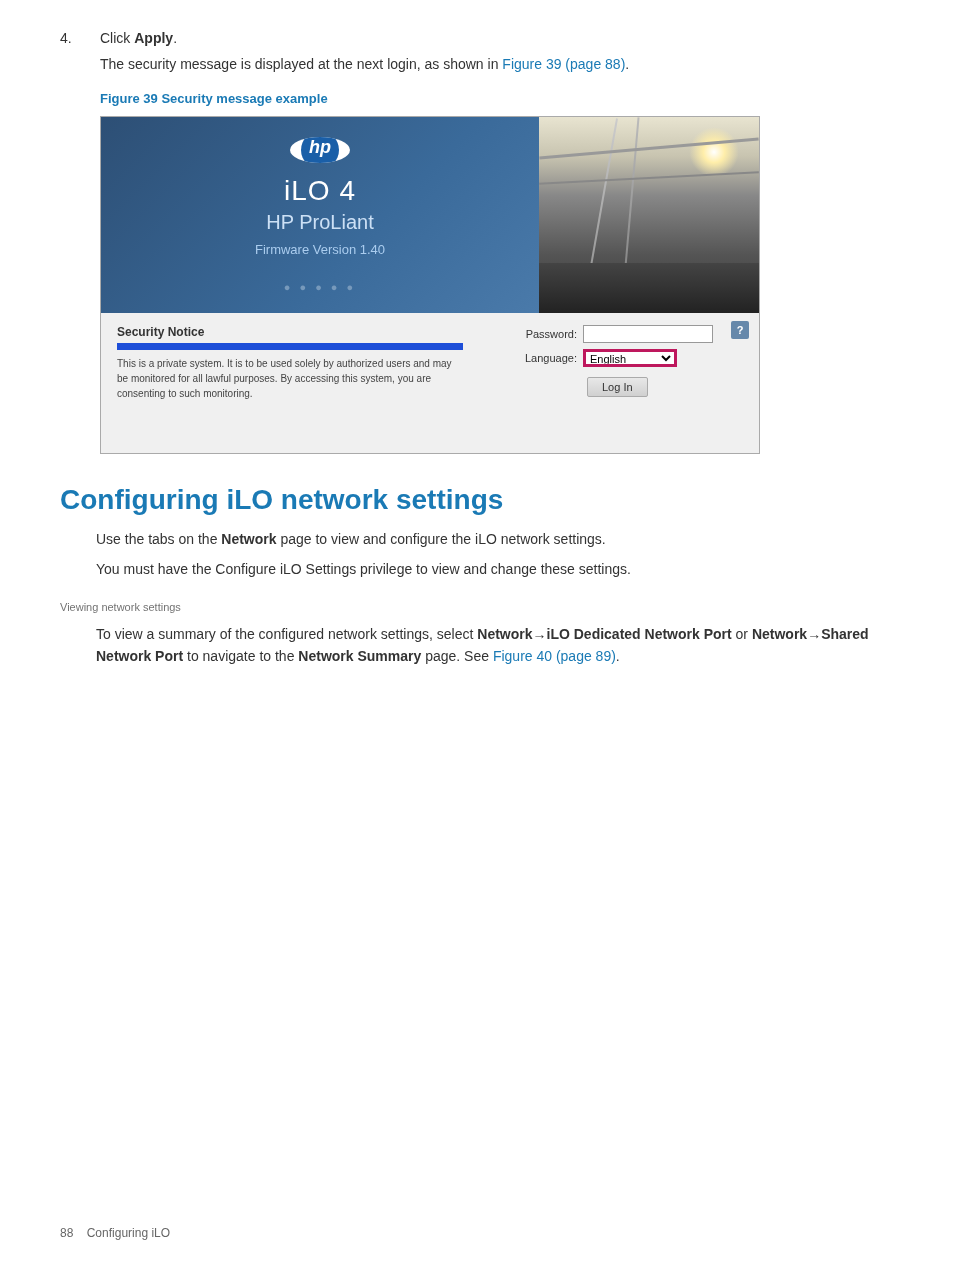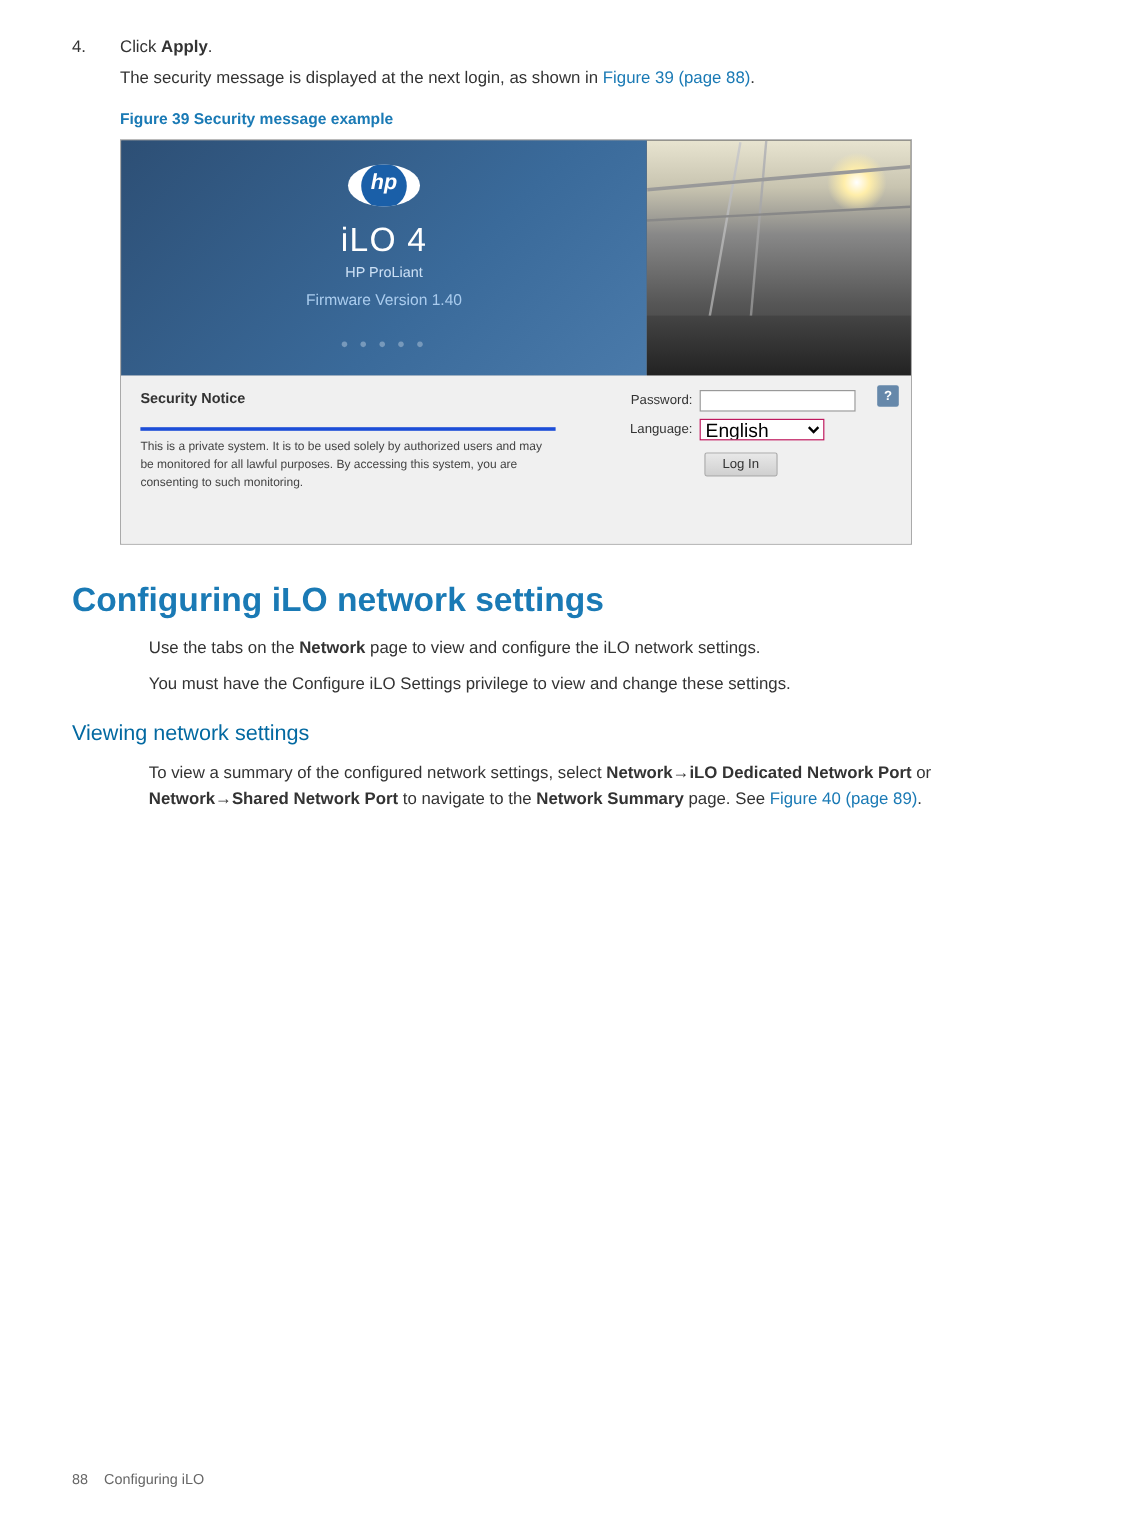--- a/index.html
+++ b/index.html
@@ -91,21 +91,21 @@
 
     .ilo-title {
       color: #fff;
       font-size: 28px;
       font-weight: 300;
       letter-spacing: 1px;
       margin-bottom: 4px;
     }
     .ilo-subtitle {
       color: #cce0f5;
-      font-size: 12px;
+      font-size: 20px;
       font-weight: normal;
       margin-bottom: 8px;
     }
     .ilo-firmware {
       color: #aaccee;
       font-size: 13px;
       margin-bottom: 24px;
     }
     .ilo-dots {
       color: #7799bb;
@@ -204,22 +204,22 @@
     }
 
     .security-notice {
       flex: 1;
       padding-right: 20px;
     }
     .security-notice-title {
       font-size: 12px;
       font-weight: bold;
       color: #333;
-      border-bottom: 3px solid #1d4ed8;
-      padding-bottom: 17px;
+      border-bottom: 7px solid #1d4ed8;
+      padding-bottom: 4px;
       margin-bottom: 6px;
     }
     .security-notice-text {
       font-size: 10px;
       color: #444;
       line-height: 1.5;
     }
 
     .login-form {
       width: 260px;
@@ -240,25 +240,25 @@
     }
     .form-input {
       width: 130px;
       height: 18px;
       border: 1px solid #999;
       background: #fff;
       font-size: 11px;
       padding: 1px 3px;
     }
     .form-select {
-      width: 104px;
+      width: 94px;
       height: 18px;
-      border: 1px solid #be185d;
+      border: 3px solid #be185d;
       background: #fff;
-      font-size: 16px;
+      font-size: 11px;
     }
     .login-btn {
       background: linear-gradient(to bottom, #e8e8e8, #d0d0d0);
       border: 1px solid #aaa;
       padding: 3px 14px;
       font-size: 11px;
       cursor: pointer;
       color: #333;
       border-radius: 2px;
       margin-left: 94px;
@@ -267,28 +267,28 @@
 
     
     .section-heading {
       font-size: 28px;
       font-weight: bold;
       color: #1a7ab5;
       margin-top: 30px;
       margin-bottom: 12px;
     }
     .section-sub-heading {
-      font-size: 18px;
+      font-size: 11px;
       font-weight: normal;
-      color: #0369a1;
+      color: #737373;
       margin-top: 20px;
       margin-bottom: 10px;
     }
     .body-text {
-      margin-left: 64px;
+      margin-left: 36px;
       font-size: 14px;
       color: #333;
       line-height: 1.6;
       margin-bottom: 8px;
     }
     .body-text strong, .body-text b {
       font-weight: bold;
     }
 
     .footer {

